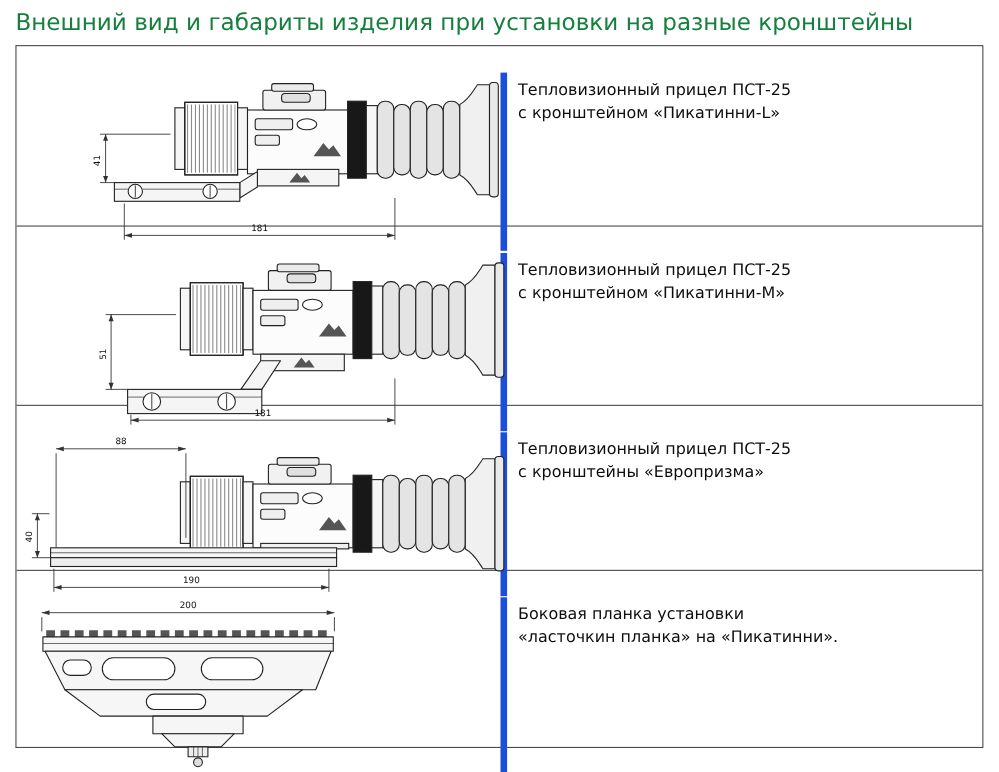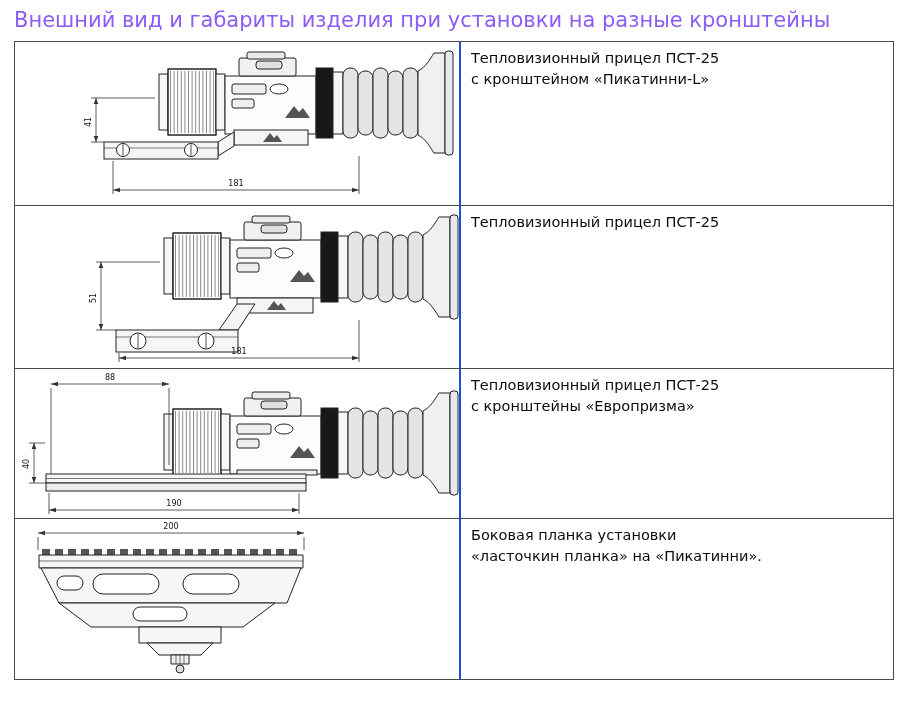--- a/index.html
+++ b/index.html
@@ -2,33 +2,33 @@
 <html><head>
 <meta charset="utf-8">
 <style>
   html,body{margin:0;padding:0;background:#ffffff;}
   .page{
     width:908px;height:702px;background:#ffffff;position:relative;
     font-family:"DejaVu Sans","Liberation Sans",sans-serif;color:#111;
     overflow:hidden;
   }
   .title{
-    margin:8px 0 9px 14px;font-size:21px;font-weight:400;color:#8b5cf6;
+    margin:8px 0 9px 14px;font-size:21px;font-weight:400;color:#15803d;
     letter-spacing:0;
   }
   .table{
     margin-left:14px;width:880px;border:1px solid #4a4a4a;box-sizing:border-box;
   }
   .row{display:grid;grid-template-columns:446px auto;box-sizing:border-box;}
   .row + .row{border-top:1px solid #4a4a4a;}
   .h163{height:163px;}
   .h150{height:150px;}
   .h162{height:161px;}
-  .cell{box-sizing:border-box;}
-  .cell.drawing{border-right:2px solid #1d4ed8;position:relative;}
+  .cell{box-sizing:border-box;margin-top:24px;}
+  .cell.drawing{border-right:6px solid #1d4ed8;position:relative;}
   .cell.text{padding:6px 10px;font-size:14.5px;line-height:1.45;color:#0d0d0d;}
   svg.draw{display:block;}
   .dim line{stroke:#333;stroke-width:0.8;}
   .dim polygon{fill:#333;stroke:none;}
   .dim text{font-family:"DejaVu Sans",sans-serif;font-size:8px;fill:#111;}
 </style>
 </head>
 <body>
 
 <div class="page">
@@ -133,20 +133,21 @@
             <line x1="344" y1="114" x2="344" y2="156"></line>
             <line x1="104" y1="152" x2="344" y2="152"></line>
             <polygon points="104,152 111,149.8 111,154.2"></polygon>
             <polygon points="344,152 337,149.8 337,154.2"></polygon>
             <text x="224" y="148" text-anchor="middle">181</text>
           </g>
         </svg>
       </div>
       <div class="cell text">
         <div>Тепловизионный прицел ПСТ-25</div>
+        <div>с кронштейном «Пикатинни-М»</div>
       </div>
     </div>
 
     <div class="row h150">
       <div class="cell drawing">
         <svg class="draw" width="444" height="149" viewBox="0 0 444 149">
           <use href="#scope" x="149" y="29"></use>
           <g stroke="#222" stroke-width="1" fill="#f5f5f5">
             <rect x="222" y="101" width="80" height="5" fill="#efefef"></rect>
             <rect x="31" y="105" width="260" height="9"></rect>

